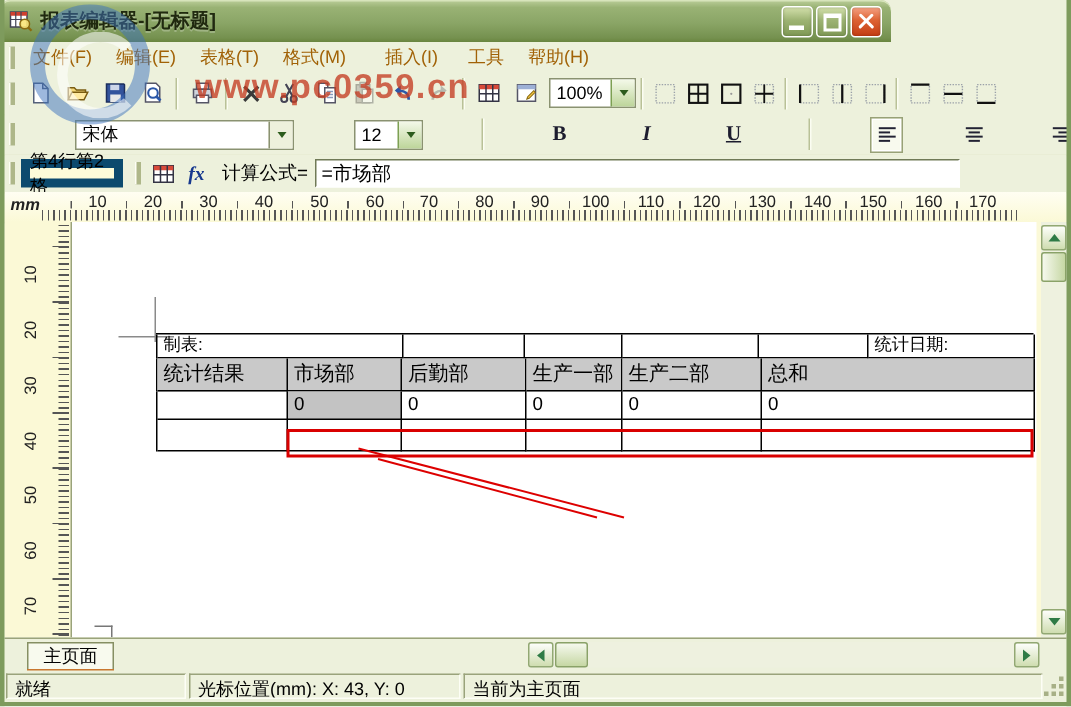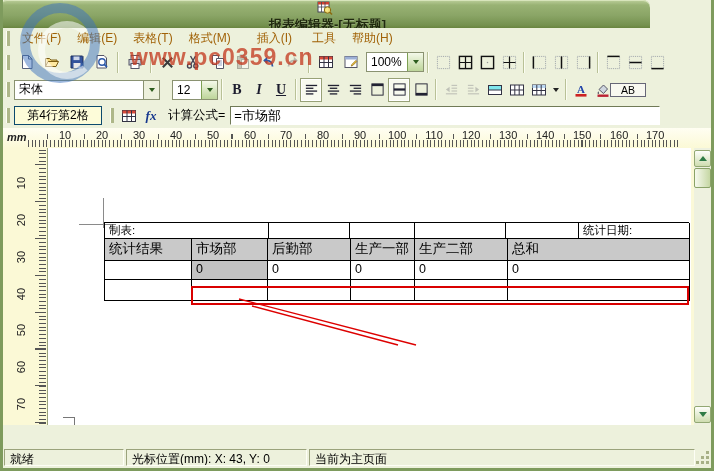--- a/index.html
+++ b/index.html
@@ -1,57 +1,57 @@
 <!DOCTYPE html>
 <html><head>
 <meta charset="utf-8">
 <style>
   html,body{margin:0;padding:0;background:#fff;font-family:"Liberation Sans","DejaVu Sans",sans-serif;}
   #win{position:relative;width:714px;height:471px;background:#EDF1DC;overflow:hidden;}
   
-  .titlebar{position:absolute;top:0;left:0;width:650px;height:28px;box-sizing:border-box;
+  .titlebar{position:absolute;top:0;left:0;width:594px;height:28px;box-sizing:border-box;
     border-radius:7px 7px 0 0;display:flex;align-items:center;padding:0 6px;
     background:linear-gradient(180deg,#bccf9b 0%,#99b274 18%,#8aa566 55%,#75914f 90%,#69853f 100%);
-    box-shadow:inset 0 1px 0 #d7e4bb;flex-direction:column;}
+    box-shadow:inset 0 1px 0 #d7e4bb;}
   .title-text{flex:1;font-weight:bold;font-size:13px;color:#20290f;margin-left:5px;white-space:nowrap;
     text-shadow:0 1px 0 rgba(255,255,255,.25);}
   .winbtns{display:flex;gap:2px;}
   .winbtn{width:21px;height:21px;border-radius:3px;border:1px solid #fff;position:relative;box-sizing:border-box;
     background:linear-gradient(180deg,#d3e0ab,#9db373 45%,#7f9955);box-shadow:inset 0 0 2px rgba(0,0,0,.25);}
   .winbtn.close{background:linear-gradient(180deg,#f5a183,#dd6233 45%,#c33d13);}
   .g-min{position:absolute;left:4px;bottom:4px;width:10px;height:3px;background:#fff;}
   .g-max{position:absolute;left:4px;top:4px;width:12px;height:12px;border:2px solid #fff;border-top-width:3px;box-sizing:border-box;}
   .g-x1,.g-x2{position:absolute;left:3px;top:8.5px;width:13px;height:2.4px;background:#fff;border-radius:1px;}
   .g-x1{transform:rotate(45deg);} .g-x2{transform:rotate(-45deg);}
   
   .menubar{position:absolute;top:28px;left:3px;width:708px;height:20px;display:flex;align-items:center;
     font-size:12px;background:#EDF1DC;border-bottom:1px solid #d9ddbd;}
   .menu-item{padding:2px 8px;white-space:nowrap;color:#a16207;}
   .grip{width:3px;height:15px;background:#aeb789;border-left:1px solid #fdfef5;margin:0 4px 0 3px;flex:none;}
   
   .tbar{position:absolute;left:3px;width:708px;background:#EDF1DC;display:flex;align-items:center;
     border-bottom:1px solid #dde1c2;}
-  .tb1{top:48px;height:28px;} .tb2{top:76px;height:27px;}
+  .tb1{top:48px;height:28px;} .tb2{top:76px;height:27px;gap:36px;}
   .tbtn{width:25px;height:24px;display:flex;align-items:center;justify-content:center;flex:none;border:1px solid transparent;box-sizing:border-box;}
   .tbtn.small{width:22px;}
   .tbtn.active{background:#f8faee;border:1px solid #98a177;box-shadow:inset 0 0 0 1px #fff;}
   .dis{opacity:.45;filter:grayscale(80%);}
   .sep{width:0;height:21px;border-left:1px solid #b9c197;border-right:1px solid #fbfdf2;margin:0 3px;flex:none;}
   .serifb{font-family:"Liberation Serif","DejaVu Serif",serif;font-size:14px;color:#1c1c2e;}
   .caretbtn{width:12px;height:24px;display:flex;align-items:center;justify-content:center;flex:none;}
   .tri-dn{width:0;height:0;border-left:3.5px solid transparent;border-right:3.5px solid transparent;border-top:4px solid #222;}
   
   .combo{display:flex;height:20px;border:1px solid #8a9271;background:#fff;box-sizing:border-box;flex:none;align-items:stretch;}
   .combo .field{display:flex;align-items:center;padding:0 4px;font-size:12px;color:#000;overflow:hidden;white-space:nowrap;}
   .combo .abtn{width:15px;display:flex;align-items:center;justify-content:center;border-left:1px solid #8a9271;background:#edf0dc;}
   .combo .abtn.green{background:linear-gradient(180deg,#f4f9e9,#bdd59a);border-left:1px solid #7da053;}
   .combo .abtn .tri-dn{border-top-color:#2c5c1d;}
   
   .fbar{position:absolute;top:103px;left:3px;width:708px;height:25px;background:#EDF1DC;display:flex;align-items:center;border-bottom:1px solid #cfd4ae;}
-  .cellref{width:88px;height:19px;background:#fdfcd9;border:1px solid #0c4a6e;box-sizing:border-box;
+  .cellref{width:68px;height:19px;background:#fdfcd9;border:6px solid #0c4a6e;box-sizing:border-box;
     display:flex;align-items:center;justify-content:center;font-size:12px;flex:none;}
   .flabel{font-size:12.5px;margin:0 5px 0 6px;white-space:nowrap;}
   .finput{height:19px;width:430px;border:1px solid #707a57;border-bottom-color:#fff;border-right-color:#fff;
     background:#fff;font-size:13px;padding:1px 3px;box-sizing:border-box;font-family:inherit;}
   .fxtxt{font-family:"Liberation Serif","DejaVu Serif",serif;font-style:italic;font-weight:bold;color:#16388e;font-size:13px;}
   
   .hruler{position:absolute;top:128px;left:3px;width:708px;height:20px;border-bottom:1px solid #9aa37b;
     background:linear-gradient(180deg,#fffef2 0%,#fbf9d6 100%);}
   .mmbox{position:absolute;left:4px;top:3px;font-size:11px;font-weight:bold;color:#222;font-style:italic;}
   .hminor{position:absolute;left:25px;width:650px;bottom:1px;height:7px;
@@ -326,21 +326,21 @@
   </div>
 
   <div class="tbar tb2">
     <span class="grip"></span>
     <span class="combo" style="width:146px">
       <span class="field" style="flex:1">宋体</span>
       <span class="abtn">
           <span class="tri-dn"></span>
         </span>
     </span>
-    <span class="combo" style="width:46px;margin-left:12px">
+    <span class="combo" style="width:46px;margin-left:4px">
       <span class="field" style="flex:1">12</span>
       <span class="abtn green">
           <span class="tri-dn"></span>
         </span>
     </span>
     <span class="sep"></span>
     <span class="tbtn small">
         <span class="serifb" style="font-weight:bold">B</span>
       </span>
     <span class="tbtn small">
@@ -568,20 +568,32 @@
       <span class="sbtn" style="top:2px">
           <span class="tri-up"></span>
         </span>
       <span class="sthumb" style="top:20px;height:20px"></span>
       <span class="sbtn" style="top:258px">
           <span class="tri-down"></span>
         </span>
     </div>
   </div>
 
+  <div class="tabbar">
+    <span class="tab">主页面</span>
+    <div class="hscroll">
+      <span class="sbtn" style="left:0">
+          <span class="tri-left"></span>
+        </span>
+      <span class="sthumb" style="left:18px;width:22px"></span>
+      <span class="sbtn" style="left:324px">
+          <span class="tri-right"></span>
+        </span>
+    </div>
+  </div>
 
   <div class="statusbar">
     <span class="spanel" style="left:1px;width:120px">就绪</span>
     <span class="spanel" style="left:123px;width:181px">光标位置(mm): X: 43, Y: 0</span>
     <span class="spanel" style="left:306px;width:386px">当前为主页面</span>
     <span class="sgrip"></span>
   </div>
 
   <div class="frame"></div>
 

